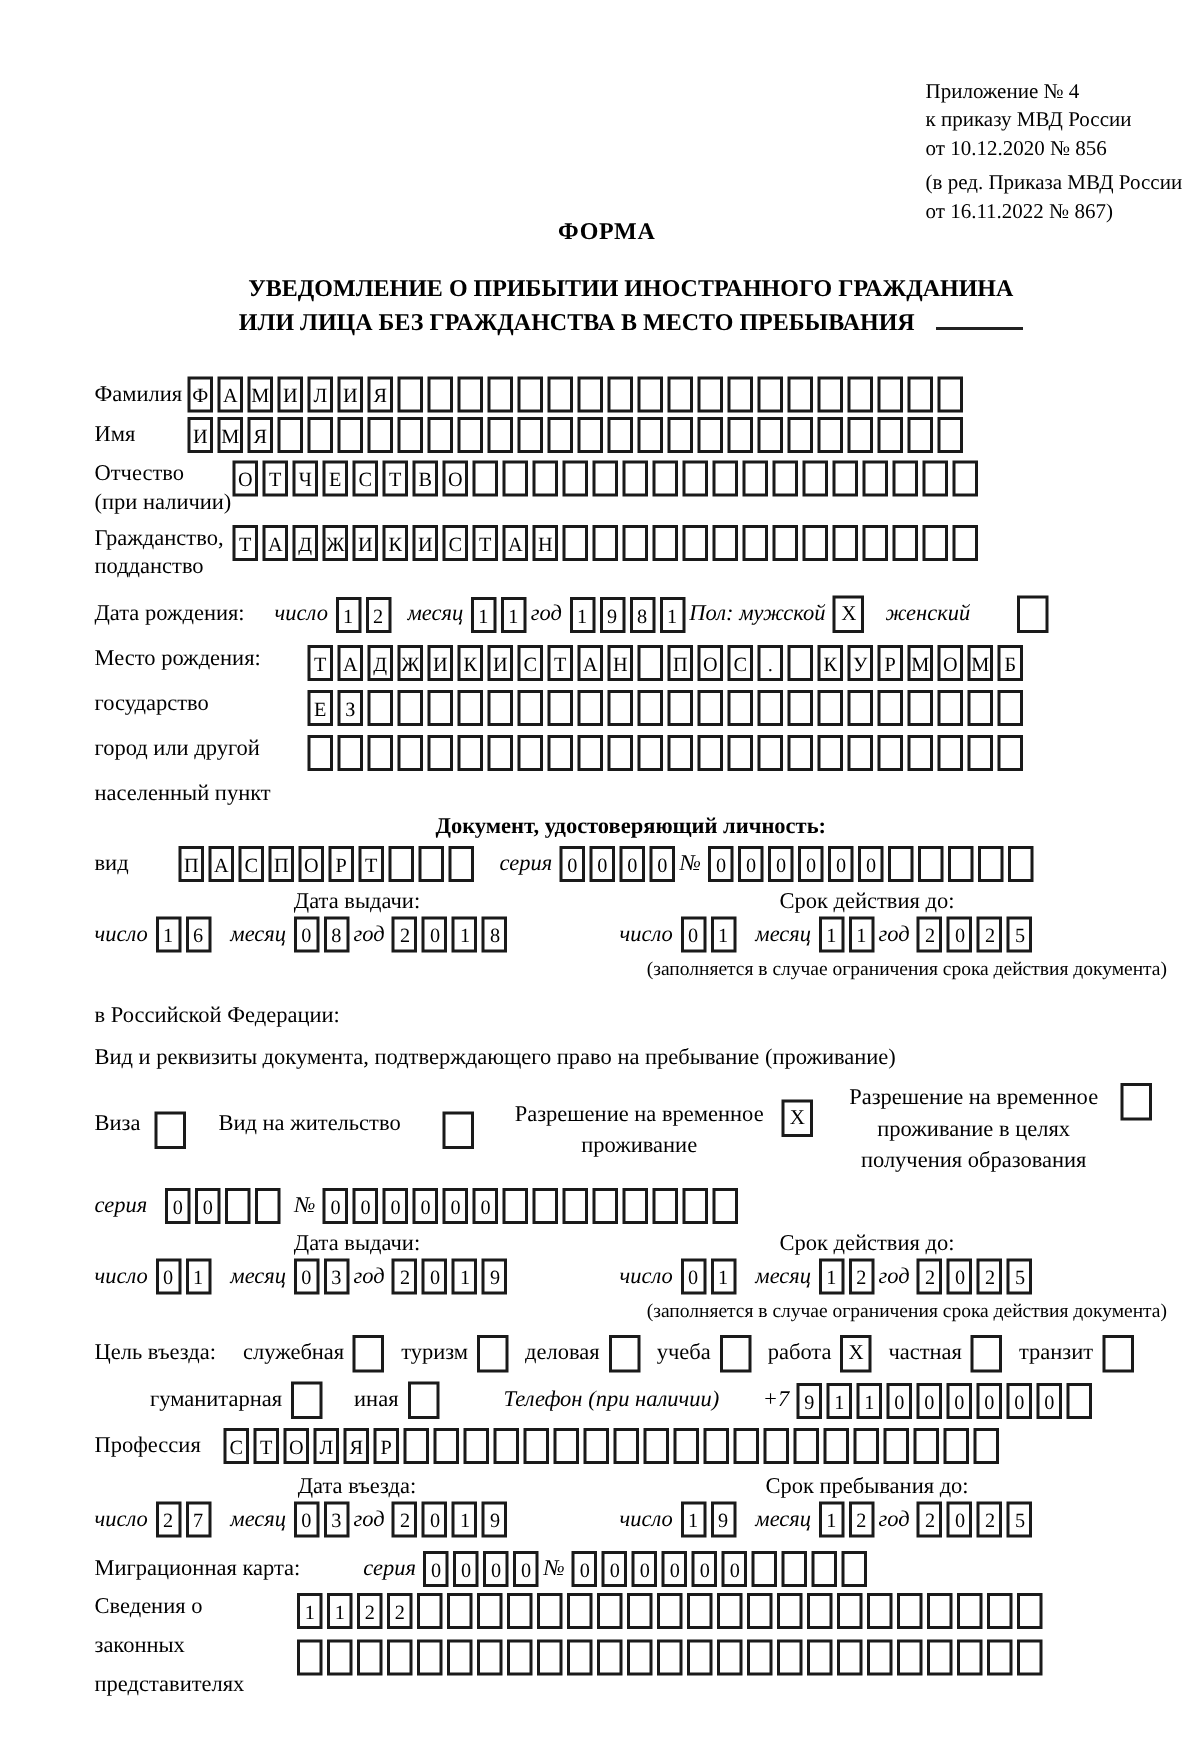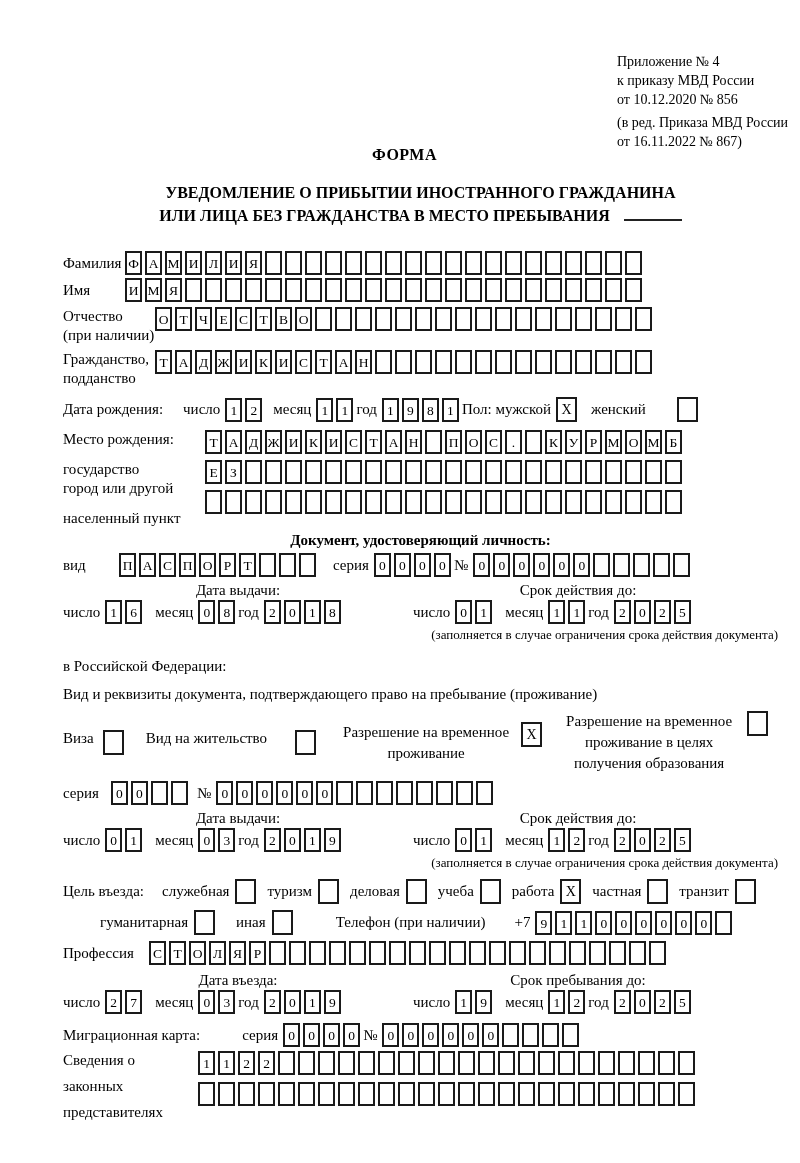--- a/index.html
+++ b/index.html
@@ -37,21 +37,21 @@
   .sp { display: inline-block; flex: none; }
 
   .doc-heading { text-align: center; font-weight: bold; margin-top: 4px; }
 
   .caps { display: flex; margin-top: 5px; }
   .caps .c1 { width: 350px; text-align: center; }
   .caps .c2 { width: 330px; text-align: center; }
   .dates { margin-top: 1px; }
   .dates .half-l { width: 350px; display: flex; align-items: center; }
   .dates .half-r { display: flex; align-items: center; }
-  .dlbl { flex: none; margin-right: 5px; }
+  .dlbl { flex: none; margin-right: 5px; font-style: italic; }
   .mr10 { margin-right: 10px; }
 
   .note { text-align: right; width: 715px; font-size: 13px; margin-top: 3px; }
 
   .intro { margin-top: 9px; line-height: 28px; }
 
   .optrow { display: flex; align-items: center; margin-top: 3px; }
   .opt { display: flex; align-items: flex-start; }
   .opt .otext { margin-right: 9px; }
   .opt .otext-c { text-align: center; line-height: 21px; margin-right: 9px; }
@@ -245,21 +245,21 @@
     <span class="sp" style="width:14px"></span>
     <span class="dlbl">женский</span>
     <span class="sp" style="width:26px"></span>
     <span class="checkbox"></span>
   </div>
 
   <div class="frow top" style="margin-top:8px">
     <span class="lbl-stack" style="width:142px">
       <div>Место рождения:</div>
       <div style="margin-top:11px">государство</div>
-      <div style="">город или другой</div>
+      <div style="margin-top:11px">город или другой</div>
       <div style="margin-top:11px">населенный пункт</div>
     </span>
     <span>
       <span class="grid">
           <span class="cell">Т</span>
           <span class="cell">А</span>
           <span class="cell">Д</span>
           <span class="cell">Ж</span>
           <span class="cell">И</span>
           <span class="cell">К</span>

